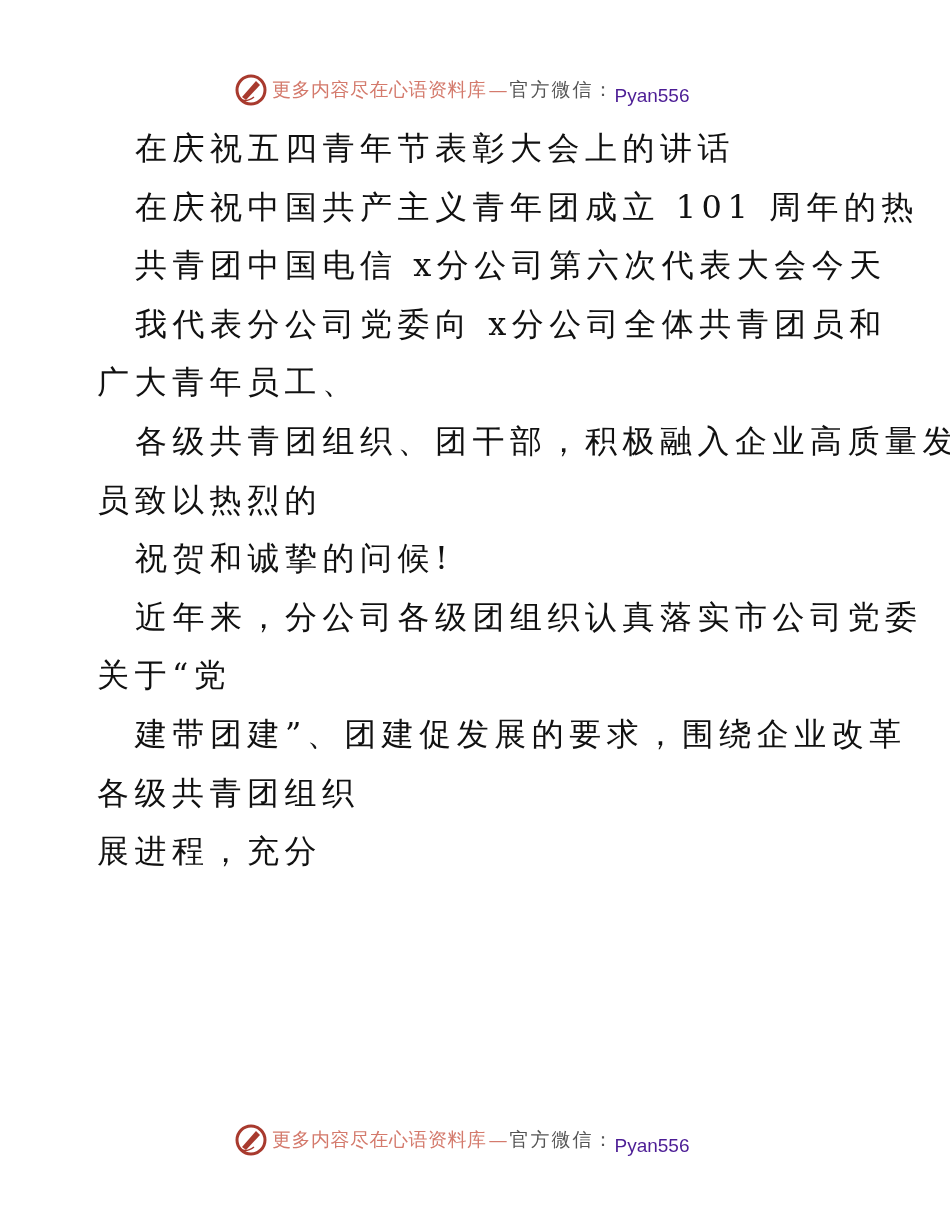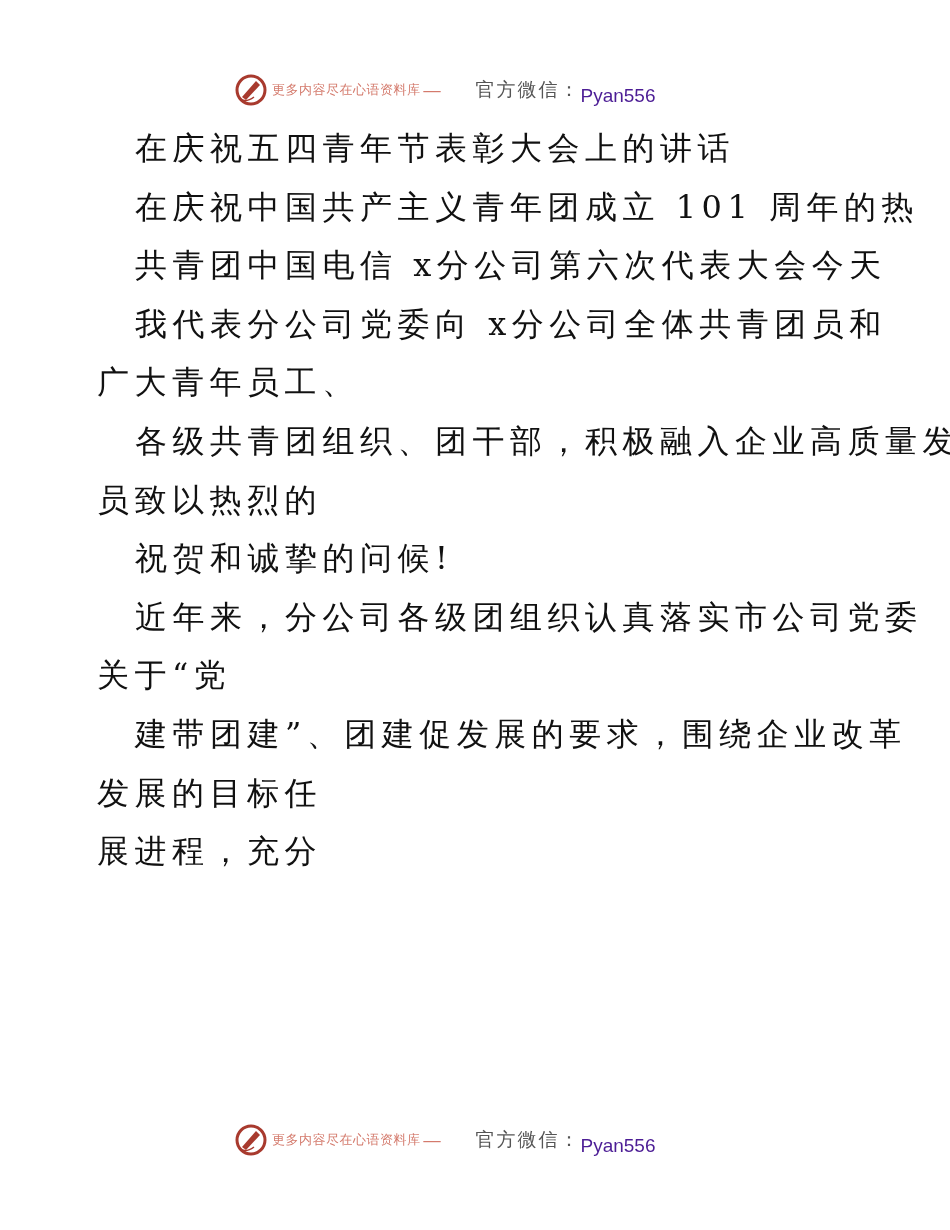--- a/index.html
+++ b/index.html
@@ -2,25 +2,25 @@
 <html><head>
 <meta charset="utf-8">
 <style>
   html, body { margin: 0; padding: 0; background: #ffffff; }
   body { width: 950px; height: 1230px; position: relative; overflow: hidden;
          font-family: "DejaVu Serif", "Liberation Serif", serif; color: #111111; }
   .watermark { position: absolute; left: 234px; height: 36px; display: flex; align-items: center; }
   .watermark.top { top: 72px; }
   .watermark.bottom { top: 1122px; }
   .wm-logo { width: 34px; height: 34px; margin-right: 4px; }
-  .wm-main { font-size: 13px; color: #d47a6c; letter-spacing: 0.5px;
+  .wm-main { font-size: 19px; color: #d47a6c; letter-spacing: 0.5px;
              font-family: "DejaVu Serif", serif; }
   .wm-dash { font-size: 19px; color: #d47a6c; margin: 0 2px; }
   .wm-label { font-size: 19px; color: #555555; letter-spacing: 2px;
-              font-family: "DejaVu Serif", serif; margin-left: 32px; }
+              font-family: "DejaVu Serif", serif; }
   .wm-id { font-size: 19px; color: #4c1d95; font-family: "Liberation Sans", sans-serif; margin-top: 12px; }
   .content { position: absolute; left: 97px; top: 124px; width: 760px; }
   .line { font-size: 32px; height: 58.6px; line-height: 48px; white-space: nowrap;
           letter-spacing: 5.5px; }
   .line.indent { padding-left: 38px; }
 </style>
 </head>
 <body>
 
 <div class="watermark top">
@@ -40,21 +40,21 @@
   <div class="line indent">在庆祝中国共产主义青年团成立 101 周年的热</div>
   <div class="line indent">共青团中国电信 x分公司第六次代表大会今天</div>
   <div class="line indent">我代表分公司党委向 x分公司全体共青团员和</div>
   <div class="line">广大青年员工、</div>
   <div class="line indent">各级共青团组织、团干部，积极融入企业高质量发</div>
   <div class="line">员致以热烈的</div>
   <div class="line indent">祝贺和诚挚的问候!</div>
   <div class="line indent">近年来，分公司各级团组织认真落实市公司党委</div>
   <div class="line">关于“党</div>
   <div class="line indent">建带团建”、团建促发展的要求，围绕企业改革</div>
-  <div class="line">发展的目标任</div>
+  <div class="line">各级共青团组织</div>
   <div class="line">展进程，充分</div>
 </div>
 
 <div class="watermark bottom">
   <svg class="wm-logo" viewBox="0 0 34 34">
     <circle cx="17" cy="17" r="14" fill="none" stroke="#a83a2e" stroke-width="3"></circle>
     <path d="M8 24 L22 8 L26 12 L12 27 Z" fill="#a83a2e"></path>
     <path d="M6 26 Q12 30 20 24" fill="none" stroke="#a83a2e" stroke-width="1.5"></path>
   </svg>
   <span class="wm-main">更多内容尽在心语资料库</span>

